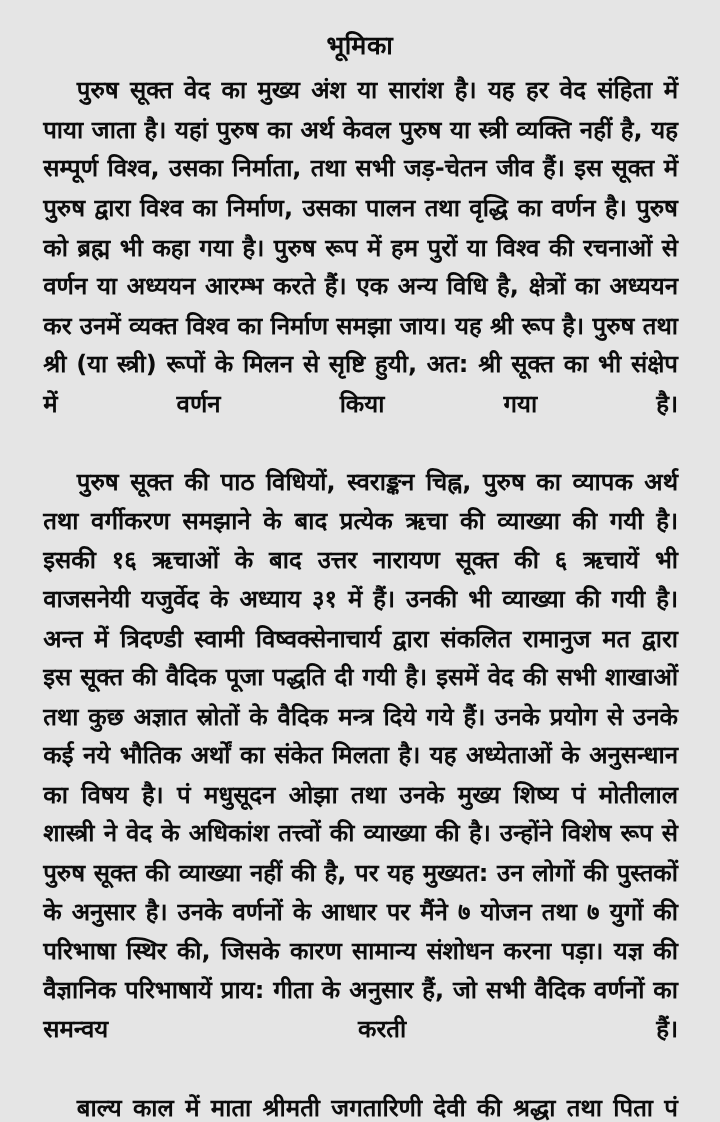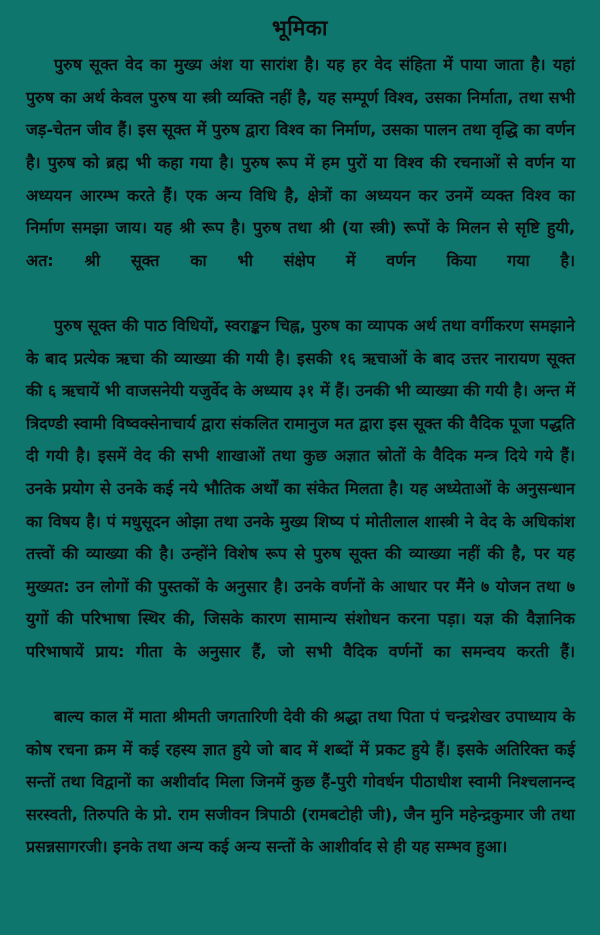--- a/index.html
+++ b/index.html
@@ -12,23 +12,23 @@
     height: 935px;
     overflow: hidden;
     font-family: "DejaVu Sans", "Liberation Sans", sans-serif;
     color: #111111;
     position: relative;
   }
 
   .page {
     width: 600px;
     height: 935px;
-    background: #0f766e;
+    background: #e5e5e5;
     box-sizing: border-box;
-    padding: 0;
+    padding: 10px;
     position: relative;
   }
 
   .page-title {
     text-align: center;
     font-size: 21px;
     font-weight: bold;
     letter-spacing: 0.5px;
     color: #0b0b0b;
     margin: 0;
@@ -39,21 +39,21 @@
 
   .body-text {
     margin: 0;
     padding: 0 25px 0 26px;
   }
 
   .para {
     margin: 0 0 0 0;
     text-align: justify;
     text-justify: inter-word;
-    font-size: 16px;
+    font-size: 20px;
     line-height: 32.6px;
     color: #0c0c0c;
     font-weight: 600;
     text-indent: 28px;
     -webkit-font-smoothing: none;
   }
 
   .para:last-child {
     margin-bottom: 0;
   }

